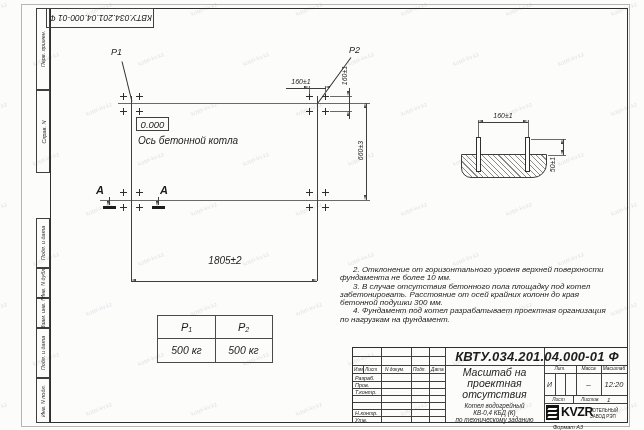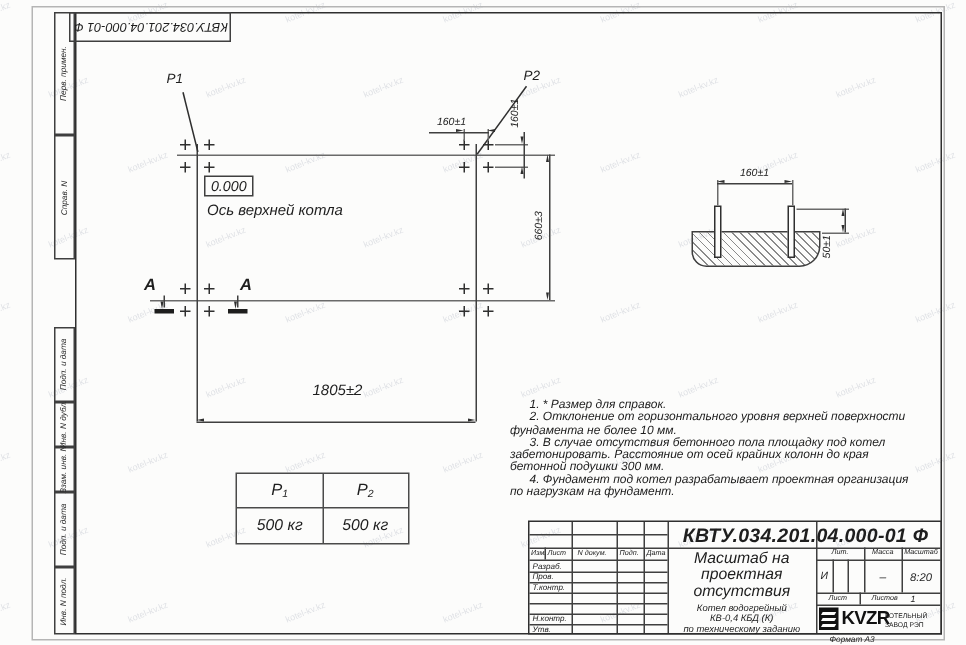--- a/index.html
+++ b/index.html
@@ -170,21 +170,21 @@
     </div>
 
   <div class="abs it" style="left:111px;top:47px;font-size:9px;">P1</div>
   <div class="leader" style="left:122px;top:61px;width:41px;transform:rotate(76deg);"></div>
   <div class="abs it" style="left:349px;top:45px;font-size:9px;">P2</div>
   <div class="leader" style="left:351px;top:57px;width:56px;transform:rotate(126deg);"></div>
 
   <div class="box ctr" style="left:136px;top:117px;width:33px;height:14px;">
     <span class="it" style="font-size:9.5px;">0.000</span>
   </div>
-  <div class="abs it" style="left:138px;top:135px;font-size:10px;white-space:nowrap;">Ось верхней котла</div>
+  <div class="abs it" style="left:138px;top:135px;font-size:10px;white-space:nowrap;">Ось бетонной котла</div>
 
   <div class="vl thin" style="left:309px;top:86px;height:8px;"></div>
   <div class="vl thin" style="left:325px;top:86px;height:8px;"></div>
   <div class="hl" style="left:286px;top:88px;width:40px;"></div>
   <div class="ar ar-r" style="left:304px;top:86.3px;"></div>
   <div class="ar ar-l" style="left:325px;top:86.3px;"></div>
   <div class="dim" style="left:284px;top:78px;width:34px;">160±1</div>
 
   <div class="hl thin" style="left:330px;top:96px;width:22px;"></div>
   <div class="hl thin" style="left:330px;top:111px;width:22px;"></div>
@@ -240,21 +240,20 @@
     </div>
     <div class="abs ctr it" style="left:57px;top:0;width:57px;height:22px;font-size:11px;">
       <span>Р</span>
         <span style="font-size:7px;margin-top:5px;">2</span>
     </div>
     <div class="abs ctr it" style="left:0;top:22px;width:57px;height:24px;font-size:10.5px;">500 кг</div>
     <div class="abs ctr it" style="left:57px;top:22px;width:57px;height:24px;font-size:10.5px;">500 кг</div>
   </div>
 
   <div class="abs notes" style="left:340px;top:266px;width:270px;">
-    <p>1. * Размер для справок.</p>
     <p>2. Отклонение от горизонтального уровня верхней поверхности фундамента не более 10 мм.</p>
     <p>3. В случае отсутствия бетонного пола площадку под котел забетонировать. Расстояние от осей крайних колонн до края бетонной подушки 300 мм.</p>
     <p>4. Фундамент под котел разрабатывает проектная организация по нагрузкам на фундамент.</p>
   </div>
 
   <div class="box" style="left:352px;top:347px;width:276px;height:76px;border-color:#2f2f2f;">
 
     <div class="vl" style="left:92px;top:0;height:74px;"></div>
     <div class="vl" style="left:191px;top:0;height:74px;"></div>
 
@@ -305,21 +304,21 @@
     <div class="vl" style="left:212px;top:25px;height:22px;"></div>
     <div class="hl" style="left:191px;top:47px;width:83px;"></div>
     <div class="vl" style="left:220px;top:47px;height:8px;"></div>
     <div class="hl" style="left:191px;top:55px;width:83px;"></div>
 
     <div class="tb-s ctr" style="left:191px;top:18px;width:32px;">Лит.</div>
     <div class="tb-s ctr" style="left:223px;top:18px;width:25px;">Масса</div>
     <div class="tb-s ctr" style="left:248px;top:18px;width:26px;">Масштаб</div>
     <div class="abs ctr it" style="left:191px;top:25px;width:11px;height:22px;font-size:7px;">И</div>
     <div class="abs ctr it" style="left:223px;top:25px;width:25px;height:22px;font-size:8px;">–</div>
-    <div class="abs ctr it" style="left:248px;top:25px;width:26px;height:22px;font-size:7.5px;">8:20</div>
+    <div class="abs ctr it" style="left:248px;top:25px;width:26px;height:22px;font-size:7.5px;">12:20</div>
     <div class="tb-s ctr" style="left:191px;top:49px;width:29px;">Лист</div>
     <div class="tb-s" style="left:228px;top:49px;">Листов</div>
     <div class="tb-s" style="left:254px;top:48.5px;font-size:6px;">1</div>
 
     <div class="logo-glyph" style="left:193px;top:57px;width:13px;height:15px;">
       <i style="top:2.5px;"></i>
         <i style="top:6.5px;"></i>
         <i style="top:10.5px;"></i>
     </div>
     <div class="abs" style="left:208px;top:57px;font-size:12.5px;font-weight:bold;letter-spacing:-0.5px;color:#111;">KVZR</div>

